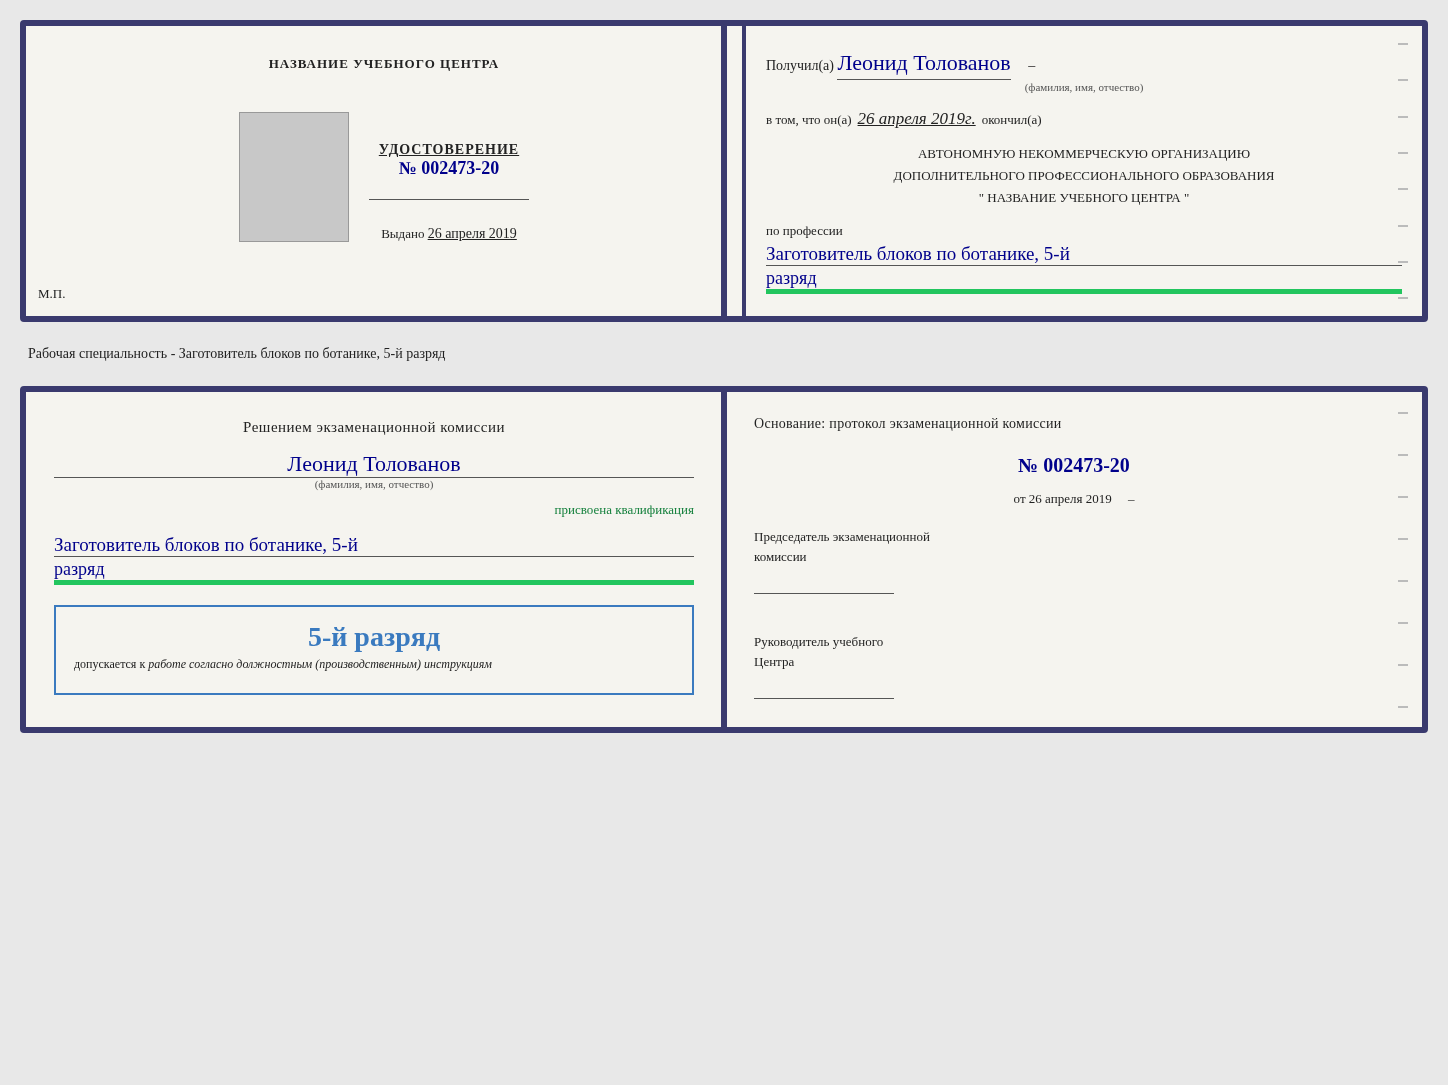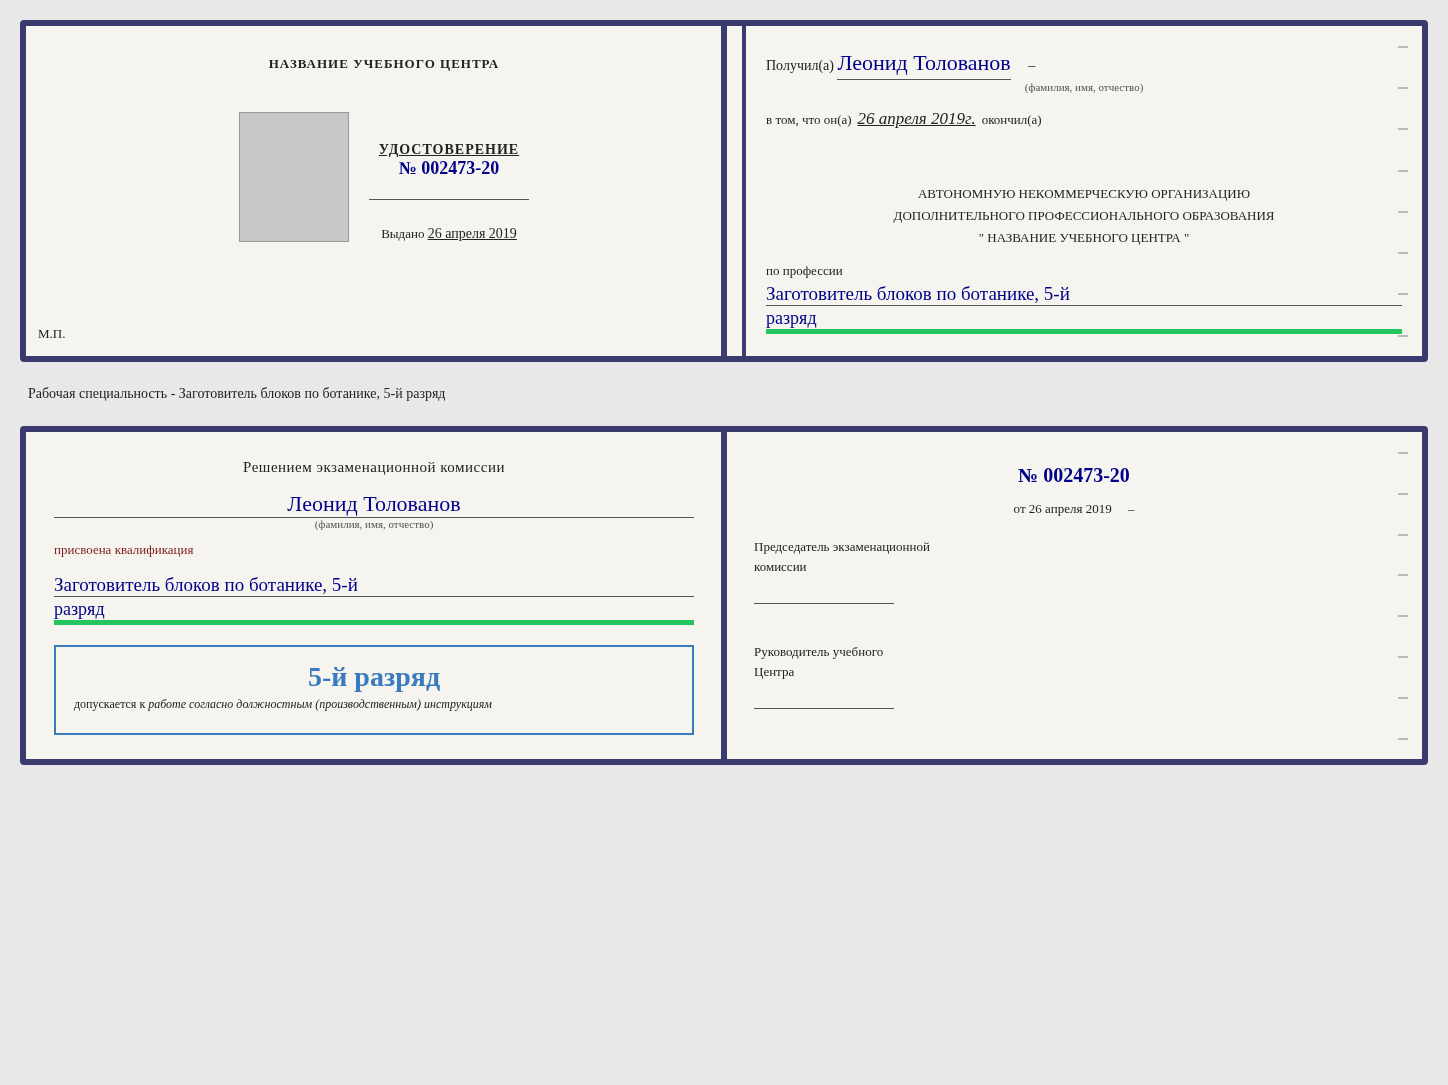--- a/index.html
+++ b/index.html
@@ -171,21 +171,20 @@
       text-decoration: underline;
       font-size: 17px;
       color: #222;
     }
 
     .org-block {
       font-size: 13px;
       color: #222;
       line-height: 1.7;
       text-align: center;
-      margin-top: 40px;
     }
 
     .profession-block {
       font-size: 13px;
       color: #222;
     }
 
     .profession-cursive {
       font-family: 'Segoe UI', cursive;
       font-size: 19px;
@@ -224,22 +223,22 @@
       font-family: 'Segoe UI', cursive;
       font-size: 22px;
       color: #00008B;
       border-bottom: 1px solid #555;
       display: block;
       text-align: center;
     }
 
     .qualification-label {
       font-size: 13px;
-      color: #7f1d1d;
-      text-align: left;
+      color: #15803d;
+      text-align: right;
     }
 
     .qualification-cursive {
       font-family: 'Segoe UI', cursive;
       font-size: 19px;
       color: #00008B;
       border-bottom: 1px solid #555;
       display: block;
       margin-top: 4px;
     }
@@ -435,20 +434,21 @@
         <div class="stamp-text">
           <span>допускается к</span>
           <span class="stamp-italic">работе согласно должностным (производственным) инструкциям</span>
         </div>
       </div>
     </div>
 
     <div class="doc-separator"></div>
 
     <div class="doc-right card2-right">
+      <div class="basis-line">Основание: протокол экзаменационной комиссии</div>
 
       <div style="text-align:center; margin-top:8px;">
         <span class="protocol-number">№  002473-20</span>
       </div>
 
       <div style="font-size:13px; color:#222; text-align:center;">
         <span>от</span>
         <span>26 апреля 2019</span>
         &nbsp;&nbsp;&nbsp;&nbsp;–
       </div>

